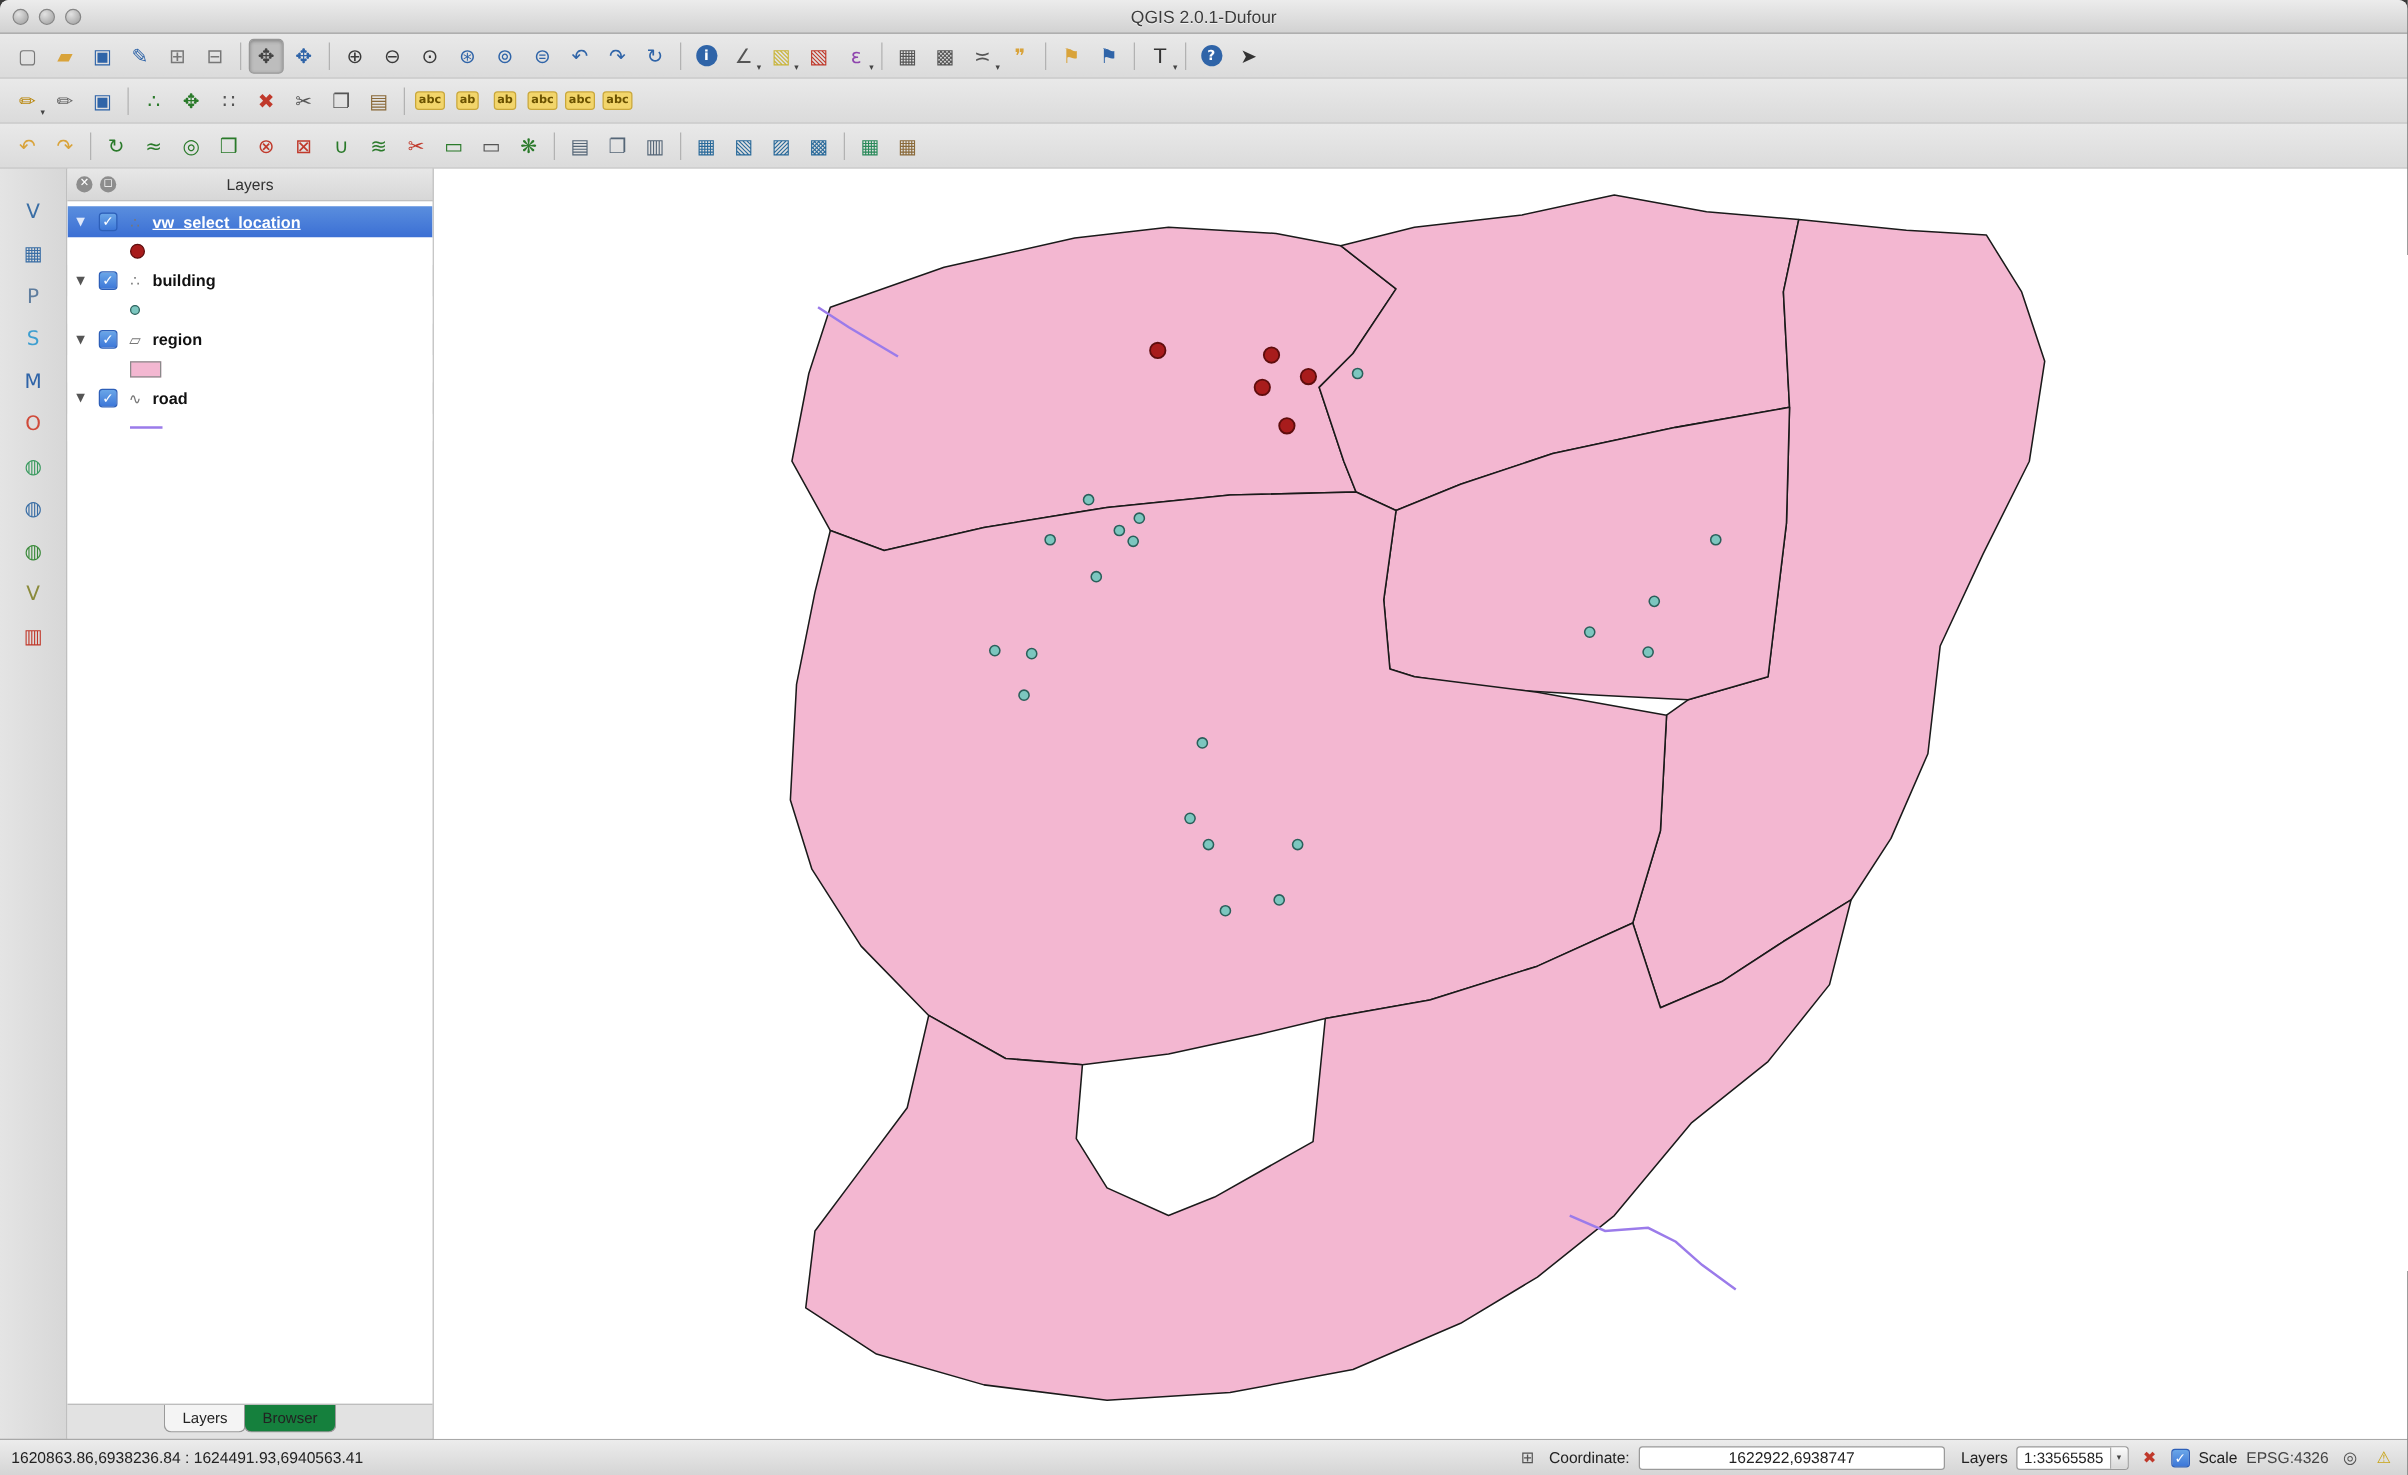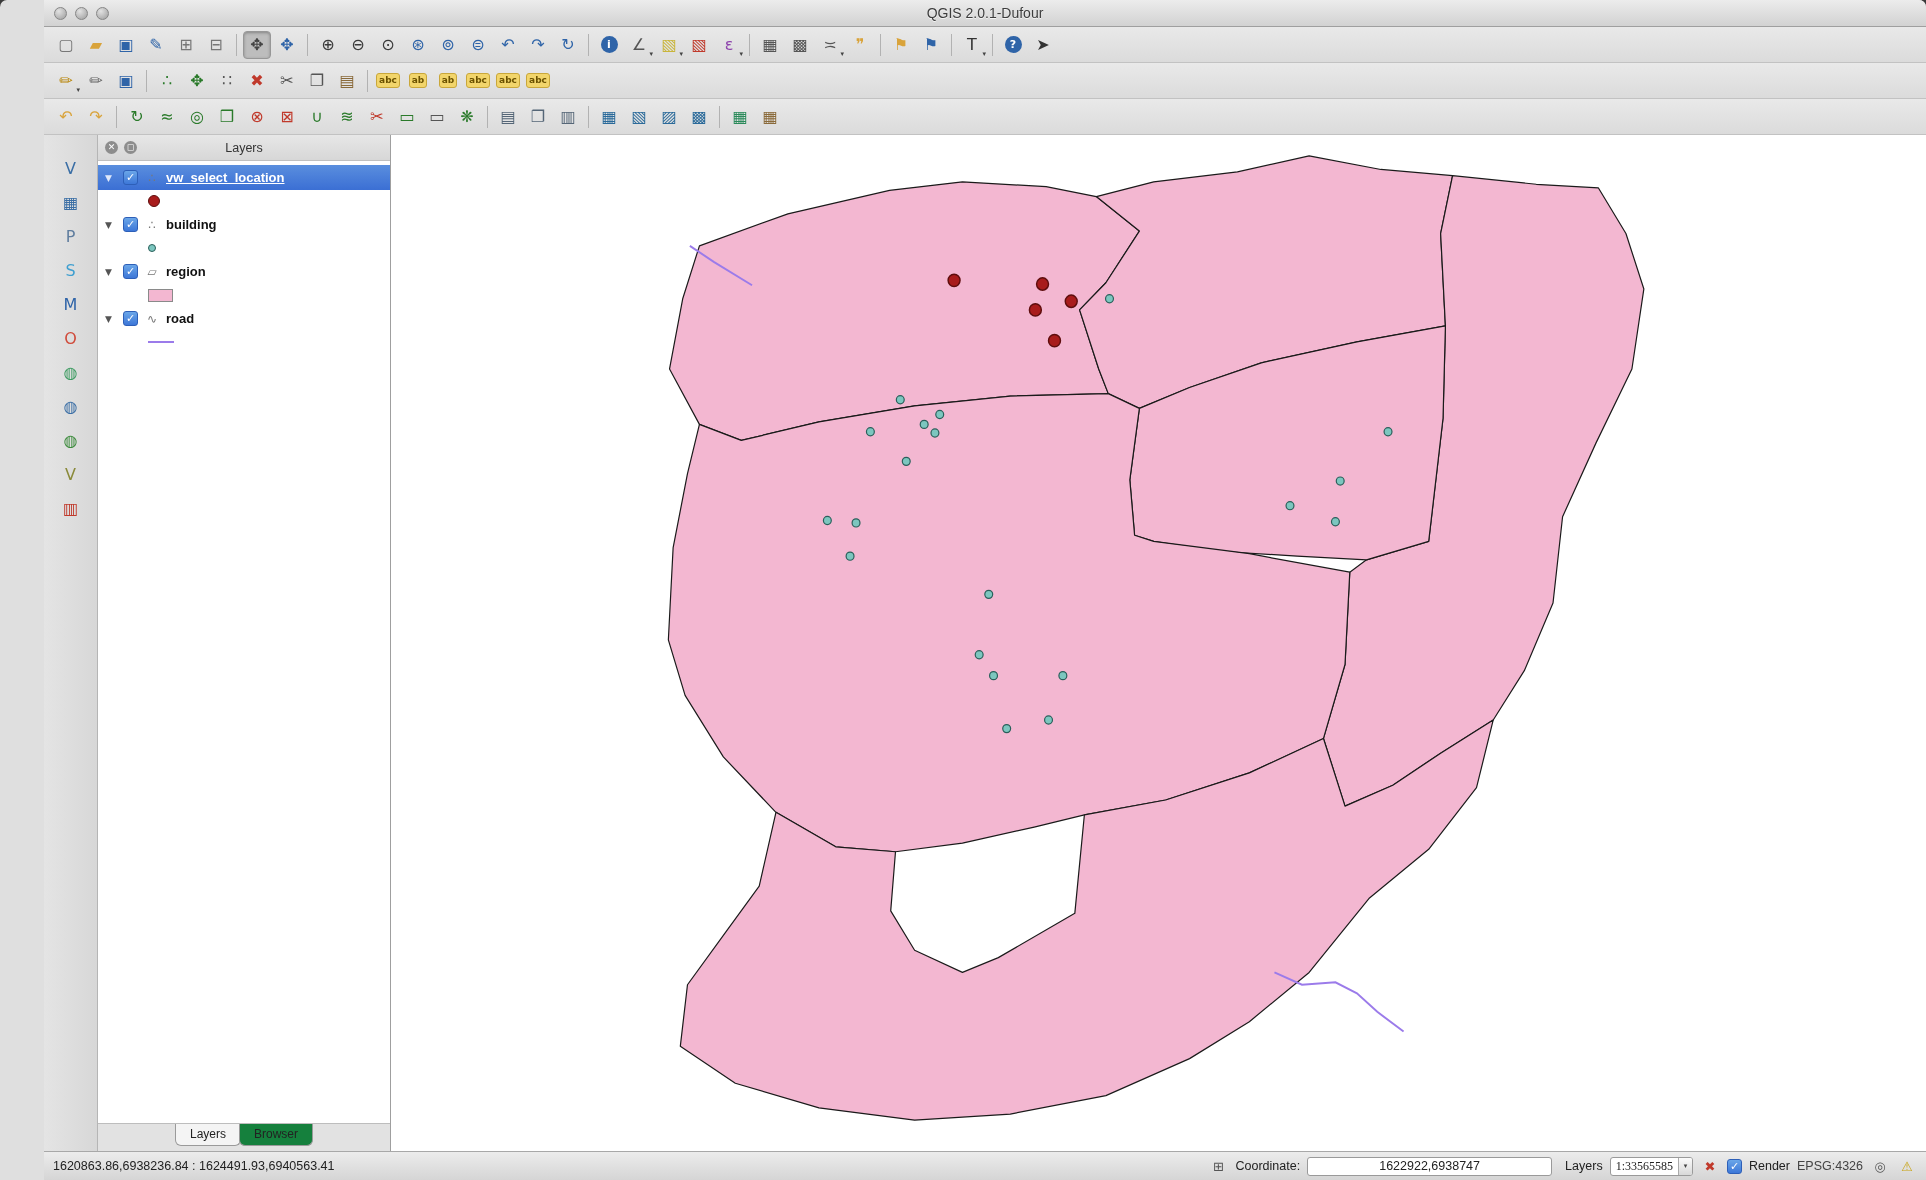--- a/index.html
+++ b/index.html
@@ -1,20 +1,20 @@
 <!DOCTYPE html>
 <html><head>
 <meta charset="utf-8">
 <style>
   * { box-sizing: border-box; margin: 0; padding: 0; }
   html,body { width: 1926px; height: 1180px; overflow: hidden; background:#3a3a3a;
               font-family:"Liberation Sans","DejaVu Sans",sans-serif; cursor:default;
               -webkit-user-select:none; user-select:none; }
   .window { width:100%; height:100%; display:flex; flex-direction:column;
-            background:#dfdfdf; border-radius:7px 7px 0 0; overflow:hidden;padding-left:44px; }
+            background:#dfdfdf; border-radius:7px 7px 0 0; overflow:hidden; }
 
   
   .titlebar { height:27px; flex:none; background:linear-gradient(#ececec,#d2d2d2);
               border-bottom:1px solid #9f9f9f; display:flex; align-items:center;
               position:relative; }
   .lights { display:flex; align-items:center; padding-left:10px; }
   .light { width:13px; height:13px; border-radius:50%; border:1px solid #868686;
            background:radial-gradient(circle at 35% 30%, #e2e2e2, #9c9c9c); margin-right:8px; }
   .title-text { position:absolute; left:0; right:0; text-align:center; font-size:14px;
                 color:#3c3c3c; text-shadow:0 1px 0 rgba(255,255,255,.7); }
@@ -84,21 +84,21 @@
   .statusbar { height:29px; flex:none; background:linear-gradient(#ececec,#d5d5d5);
                border-top:1px solid #a8a8a8; display:flex; align-items:center;
                padding:0 9px; font-size:12.5px; color:#222; gap:7px; }
   .flex-sp { flex:1; }
   .sbtn { width:20px; height:20px; display:flex; align-items:center; justify-content:center; flex:none; }
   .coord-input { width:245px; height:19px; border:1px solid #9a9a9a; border-radius:3px;
                  background:#fff; font:12.5px "Liberation Sans",sans-serif; text-align:center;
                  color:#222; padding:0 3px; }
   .scale-combo { display:flex; align-items:center; height:19px; border:1px solid #9a9a9a;
                  border-radius:3px; background:#fff; overflow:hidden; }
-  .scale-combo .val { padding:0 5px; font-size:12px; color:#222;font-family:Liberation Serif, serif; }
+  .scale-combo .val { padding:0 5px; font-size:12px; color:#222; }
   .scale-combo .arrow { width:14px; height:19px; background:linear-gradient(#fdfdfd,#d6d6d6);
                         border-left:1px solid #aaa; font-size:7px; display:flex;
                         align-items:center; justify-content:center; color:#444;
                         font-family:"DejaVu Sans",sans-serif; }
 </style>
 </head>
 <body>
 
 <div class="window">
 
@@ -486,21 +486,21 @@
     <input class="coord-input" value="1622922,6938747" style="">
     <span style="margin-left:6px">Layers</span>
     <div class="scale-combo">
       <span class="val">1:33565585</span>
       <span class="arrow">▾</span>
     </div>
     <div class="sbtn">
       <span class="glyph" style="color:#c0392b;font-size:13px">✖</span>
     </div>
     <span class="cb on">✓</span>
-    <span>Render</span>
+    <span>Scale</span>
     <span style="color:#444">EPSG:4326</span>
     <div class="sbtn">
       <span class="glyph" style="color:#555;font-size:13px">◎</span>
     </div>
     <div class="sbtn">
       <span class="glyph" style="color:#c8a415;font-size:13px">⚠</span>
     </div>
   </div>
 
 </div>

